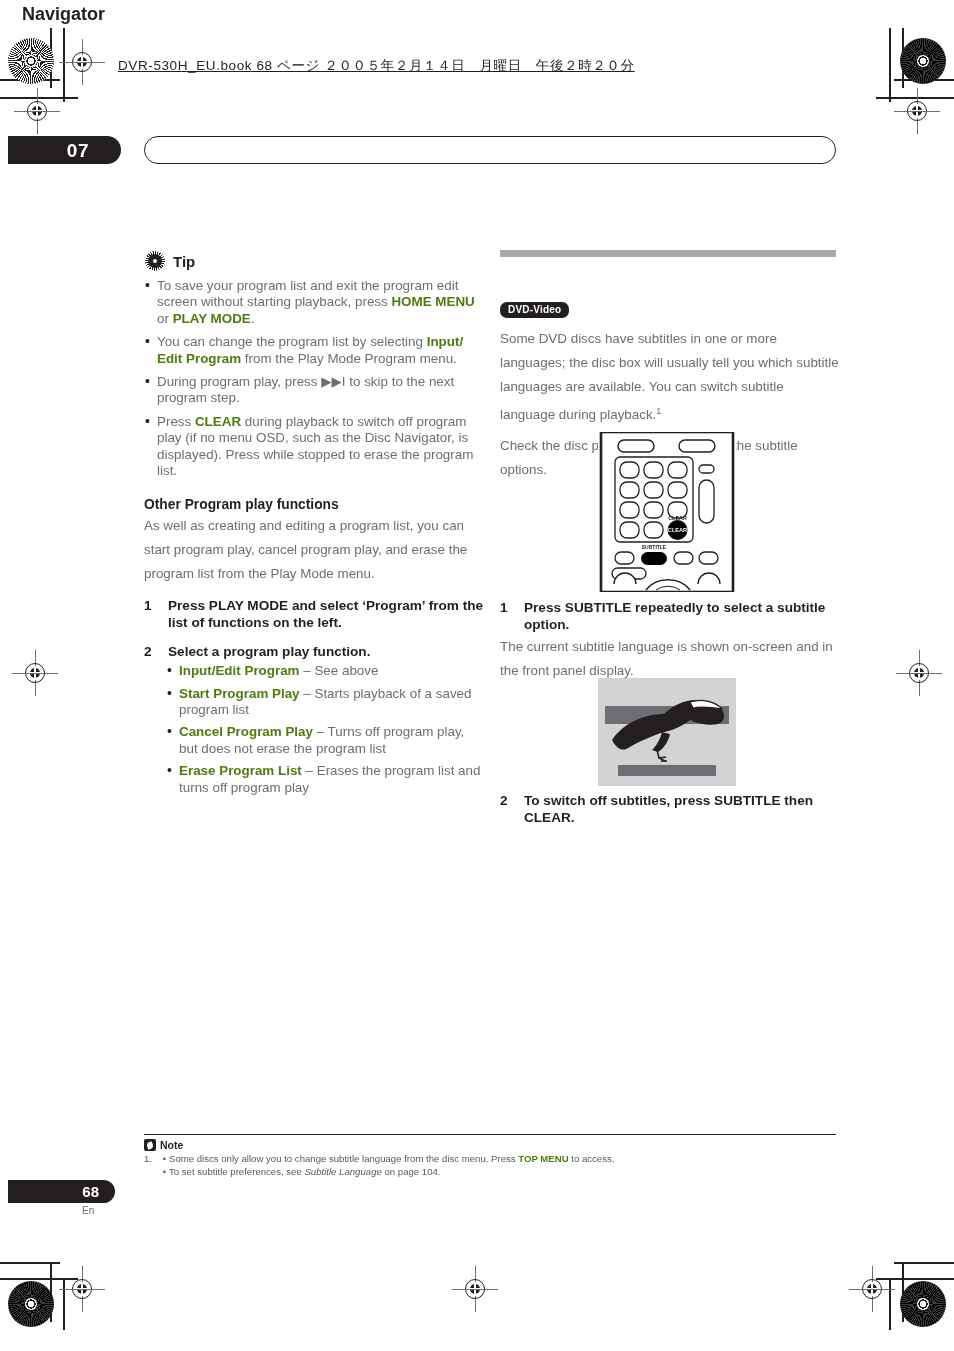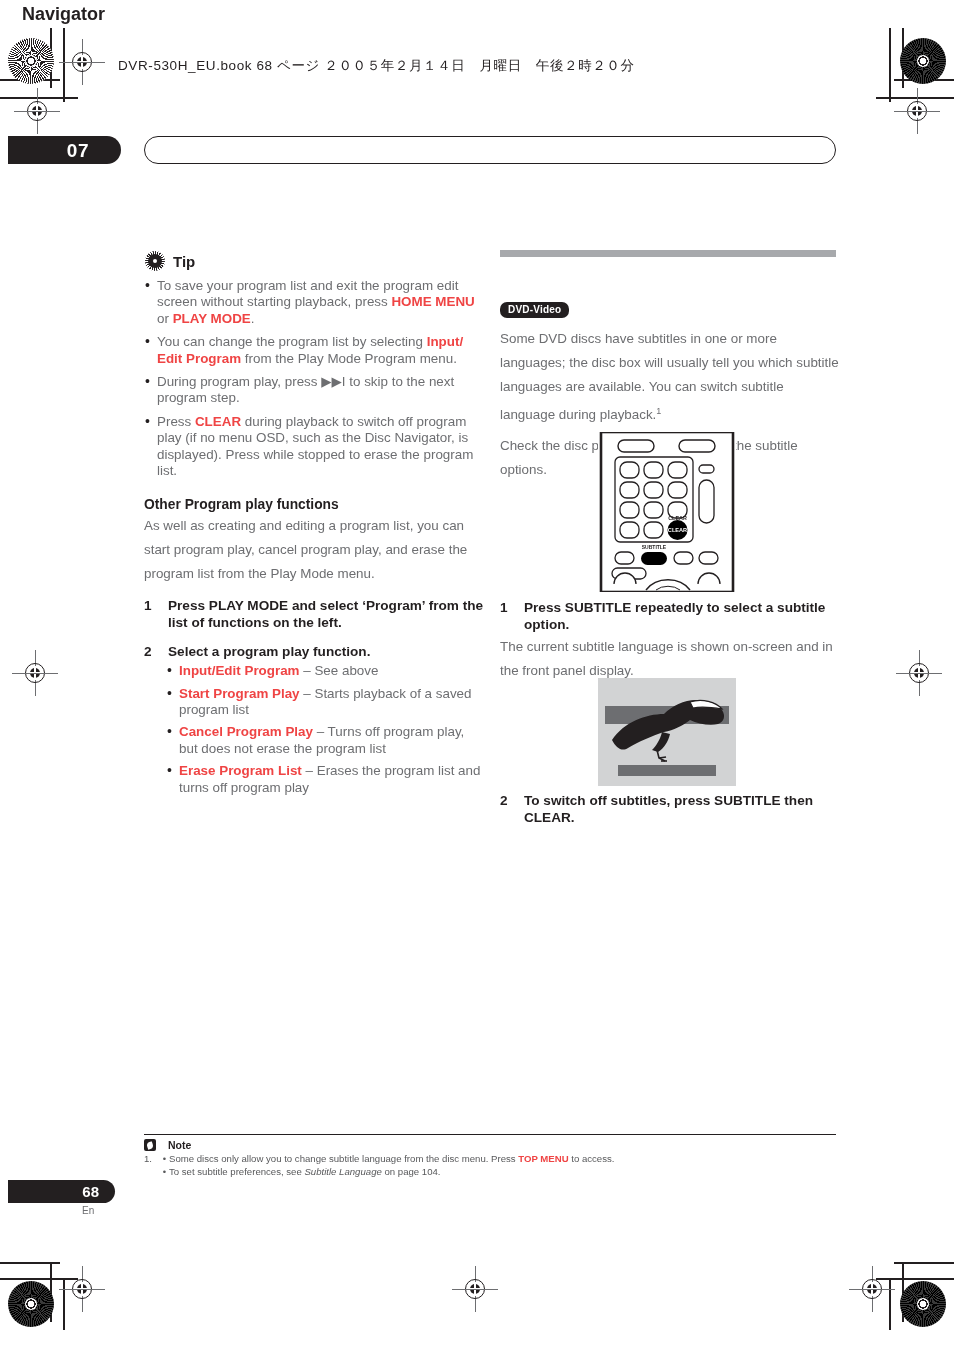--- a/index.html
+++ b/index.html
@@ -27,21 +27,21 @@
   }
   .starburst::after{content:"";position:absolute;left:17px;top:17px;width:12px;height:12px;border-radius:50%;
     background:radial-gradient(circle,#fff 0 35%,#231f20 36% 55%,#fff 56% 100%);}
   .starburst.dark{background:repeating-conic-gradient(#000 0deg 3deg, #3a3a3a 3deg 6deg);}
 
   .cropline{position:absolute;background:#231f20;}
 
   
   .bookline{
     position:absolute;left:118px;top:57px;
-    font-size:13.5px;letter-spacing:.6px;color:#231f20;white-space:nowrap;
+    font-size:13.5px;letter-spacing:.6px;color:#231f20;white-space:nowrap;text-decoration:underline;
   }
 
   
   .chapter-tab{
     position:absolute;left:8px;top:136px;width:113px;height:28px;
     background:#231f20;border-radius:0 14px 14px 0;
   }
   .chapter-num{
     position:absolute;right:32px;top:4px;color:#fff;font-size:19px;font-weight:bold;letter-spacing:.5px;
   }
@@ -77,21 +77,21 @@
   .gear-icon .gcore{position:absolute;left:4px;top:4px;width:14px;height:14px;border-radius:50%;background:#231f20;}
   .gear-icon .ghole{position:absolute;left:9px;top:9px;width:4px;height:4px;border-radius:50%;background:#fff;}
   .tip-label{font-size:15px;font-weight:bold;color:#231f20;}
 
   ul.bul{list-style:none;margin:0;padding:0;}
   ul.bul li{
     position:relative;padding-left:13px;margin-bottom:7px;
     font-size:13.4px;line-height:16.4px;color:#6d6e71;
   }
   ul.bul li::before{content:"\2022";position:absolute;left:1px;top:-1px;color:#231f20;font-size:14px;}
-  b{color:#ef4444;font-weight:bold;}
+  b{color:#4d7c0f;font-weight:bold;}
   i{font-style:italic;}
 
   h3.sub{font-size:13.8px;font-weight:bold;color:#231f20;margin:18px 0 2px 0;}
   p.body{font-size:13.4px;line-height:24px;color:#6d6e71;margin:0 0 10px 0;}
 
   .step{font-size:13.6px;font-weight:bold;color:#231f20;line-height:16.6px;margin:12px 0 2px 0;
     display:flex;gap:0;}
   .step .n{width:24px;flex:0 0 24px;}
   ul.bul.tight li{margin-bottom:6px;}
   ul.bul.sub2{margin-top:3px;}
@@ -102,21 +102,21 @@
   .badge{display:inline-block;background:#231f20;color:#fff;border-radius:7px;
     font-size:10px;font-weight:bold;padding:2px 8px 3px 8px;letter-spacing:.2px;margin-bottom:9px;margin-top:36px;}
   sup{font-size:9px;vertical-align:super;}
 
   
   .remote-wrap{position:absolute;left:598px;top:432px;width:138px;height:160px;background:#fff;}
   .screen-wrap{position:absolute;left:598px;top:678px;width:138px;height:108px;}
 
   
   .note-rule{position:absolute;left:144px;top:1134px;width:692px;height:1.2px;background:#231f20;}
-  .note-head{position:absolute;left:144px;top:1139px;display:flex;align-items:center;gap:12px;}
+  .note-head{position:absolute;left:144px;top:1139px;display:flex;align-items:center;gap:4px;}
   .note-icon{width:12px;height:12px;background:#231f20;border-radius:2px;position:relative;}
   .note-icon::after{content:"";position:absolute;left:3px;top:2.5px;width:6px;height:7px;
     background:#fff;border-radius:60% 10% 60% 10%;transform:rotate(-20deg);}
   .note-label{font-size:10.5px;font-weight:bold;color:#231f20;}
   .note-list{position:absolute;left:144px;top:1152px;width:700px;font-size:9.6px;line-height:13px;color:#58595b;}
   .note-list .ln{display:flex;}
   .note-list .mk{width:16px;flex:0 0 16px;text-align:left;}
   .note-list .mk2{width:16px;flex:0 0 16px;text-align:center;}
 
   

